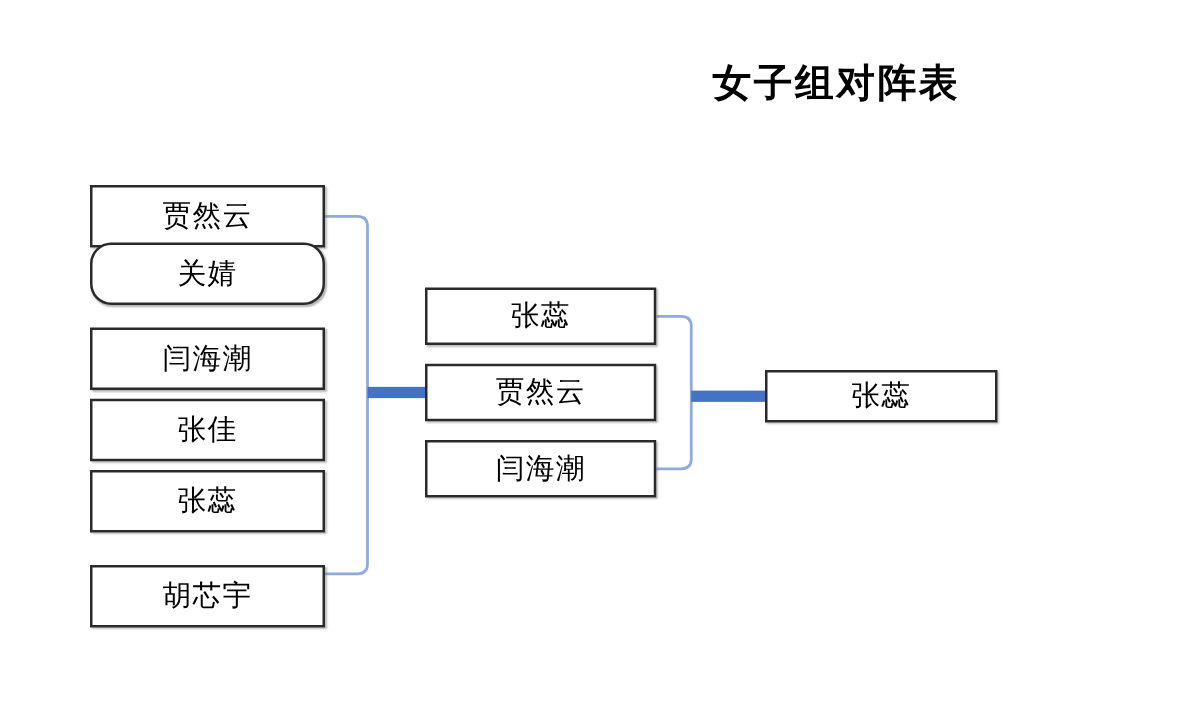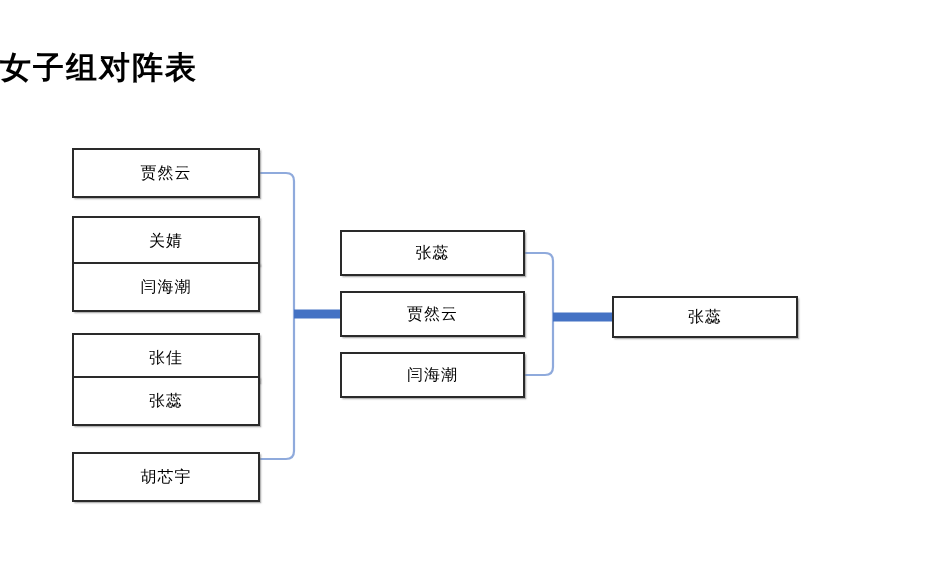--- a/index.html
+++ b/index.html
@@ -23,21 +23,21 @@
     top: 0;
     width: 946px;
     height: 572px;
   }
 
   .page-title {
     position: absolute;
     left: 0;
     top: 47px;
     width: 768px;
-    text-align: left;
+    text-align: right;
     font-size: 31px;
     font-weight: bold;
     color: #000000;
     letter-spacing: 2px;
     line-height: 40px;
     white-space: nowrap;
   }
 
   
   .connector-layer {
@@ -57,35 +57,35 @@
     box-shadow: 1.5px 1.5px 1.5px rgba(120,120,120,0.55);
     display: flex;
     align-items: center;
     justify-content: center;
     z-index: 2;
     color: #000000;
     white-space: nowrap;
   }
 
   .competitor-box .box-label {
-    font-size: 16px;
+    font-size: 23px;
     line-height: 1;
     letter-spacing: 1px;
   }
 
   
   .round1-box {
     left: 72px;
     width: 188px;
     height: 50px;
   }
   .round1-box.seed-0 { top: 148px; }
-  .round1-box.seed-1 { top: 216px; }
+  .round1-box.seed-1 { top: 194px; border-radius: 17px; }
   .round1-box.seed-2 { top: 262px; }
-  .round1-box.seed-3 { top: 333px; }
+  .round1-box.seed-3 { top: 319px; }
   .round1-box.seed-4 { top: 376px; }
   .round1-box.seed-5 { top: 452px; }
 
   
   .round2-box {
     left: 340px;
     width: 185px;
     height: 46px;
   }
   .round2-box.slot-0 { top: 230px; }

